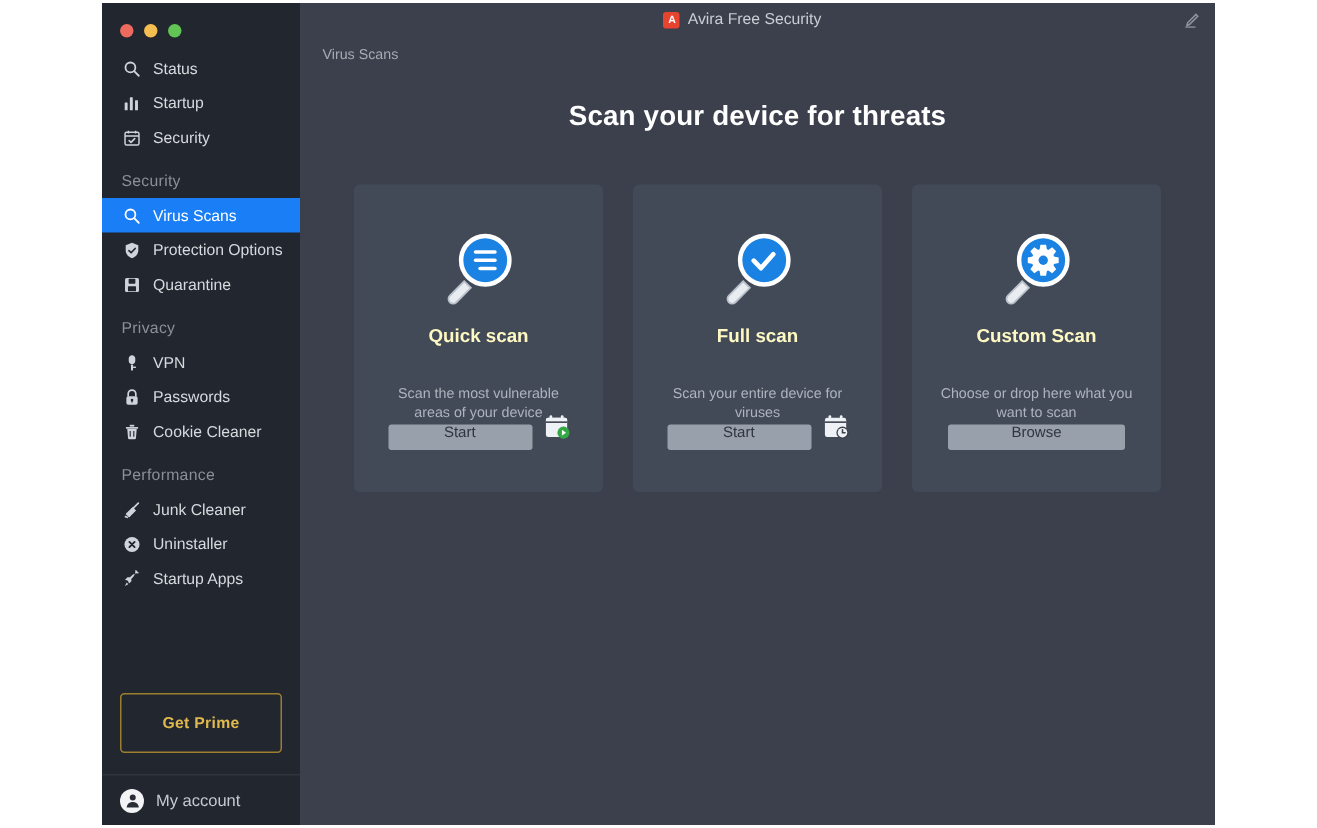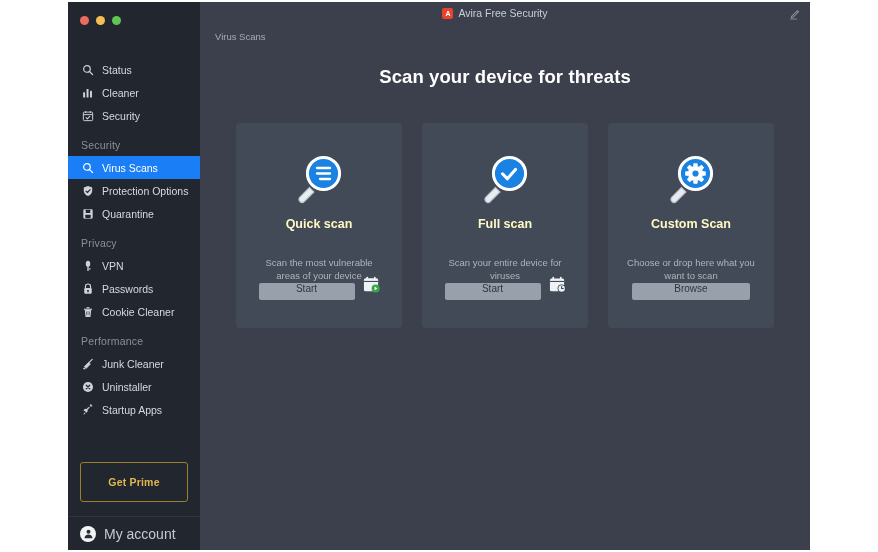--- a/index.html
+++ b/index.html
@@ -25,21 +25,20 @@
 
   
   #sidebar {
     width: 132px;
     height: 100%;
     background: #22262e;
     display: flex;
     flex-direction: column;
     flex: none;
     position: relative;
-    gap: 24px;
   }
 
   .traffic-lights {
     display: flex;
     align-items: center;
     gap: 7px;
     padding: 10px 0 0 12px;
     height: 26px;
   }
   .tl { width: 9px; height: 9px; border-radius: 50%; display: block; }
@@ -103,21 +102,21 @@
     letter-spacing: .2px;
   }
   #account-bar {
     border-top: 1px solid #30353d;
     height: 34px;
     display: flex;
     align-items: center;
     gap: 8px;
     padding-left: 12px;
     color: #c5cad0;
-    font-size: 14px;
+    font-size: 11px;
     cursor: pointer;
   }
   .avatar-circle {
     width: 16px; height: 16px; border-radius: 50%;
     background: #f2f4f6;
     display: flex; align-items: center; justify-content: center;
     flex: none;
   }
 
   
@@ -254,21 +253,21 @@
           <span class="nav-label">Status</span>
         </div>
         <div class="nav-item">
           <span class="ico">
             <svg width="12" height="12" viewBox="0 0 16 16" fill="#cfd4da">
               <rect x="1.5" y="7" width="2.6" height="7" rx=".5"></rect>
               <rect x="6.1" y="2.5" width="2.6" height="11.5" rx=".5"></rect>
               <rect x="10.7" y="5" width="2.6" height="9" rx=".5"></rect>
             </svg>
           </span>
-          <span class="nav-label">Cleaner</span>
+          <span class="nav-label">Startup</span>
         </div>
         <div class="nav-item">
           <span class="ico">
             <svg width="12" height="12" viewBox="0 0 16 16" fill="none" stroke="#cfd4da" stroke-width="1.3">
               <rect x="1.8" y="2.8" width="12.4" height="11.4" rx="1.4"></rect>
               <path d="M1.8 6.2h12.4M4.8 1.6v2.3M11.2 1.6v2.3"></path>
               <path d="M5.4 10.2l1.7 1.7 3.3-3.3" stroke-width="1.4" stroke-linecap="round" stroke-linejoin="round"></path>
             </svg>
           </span>
           <span class="nav-label">Security</span>

